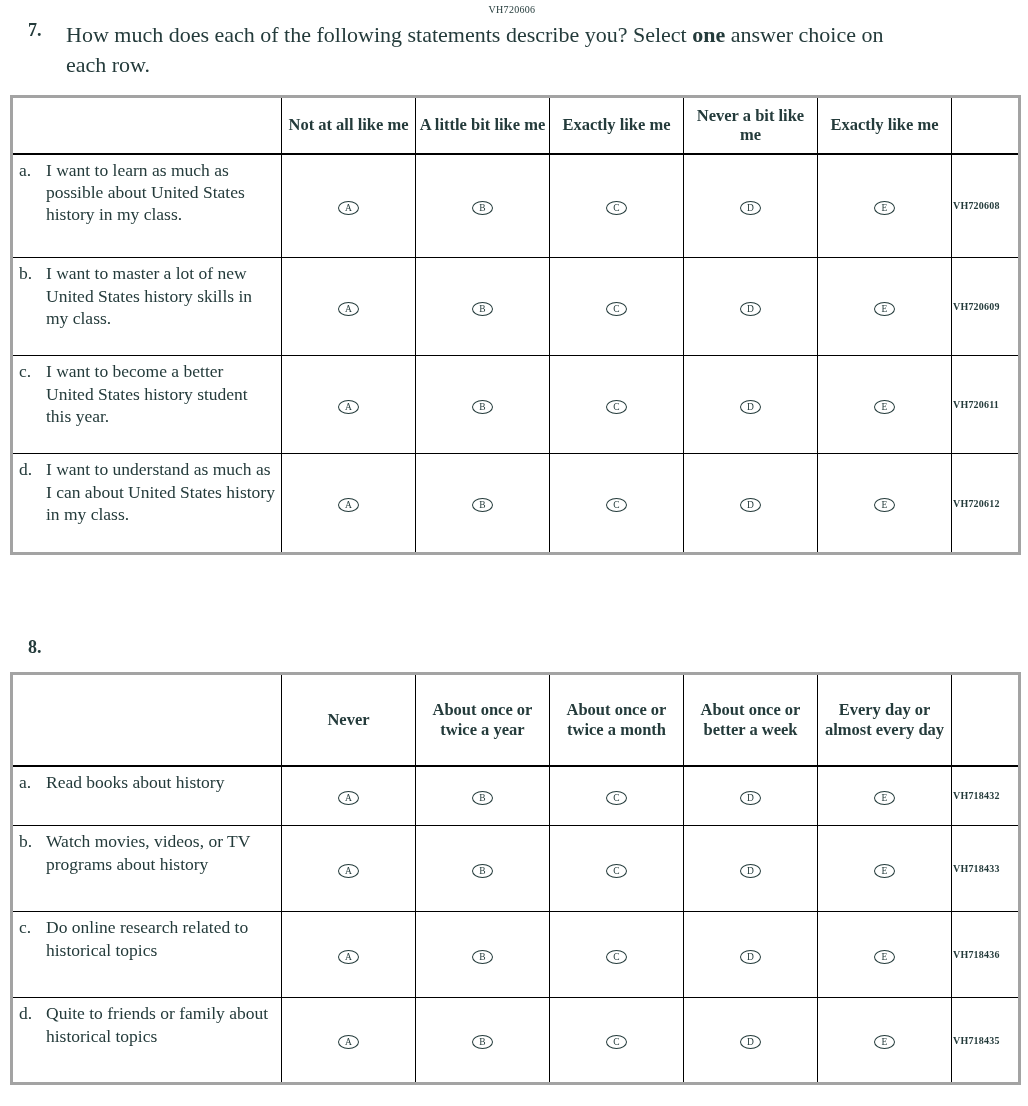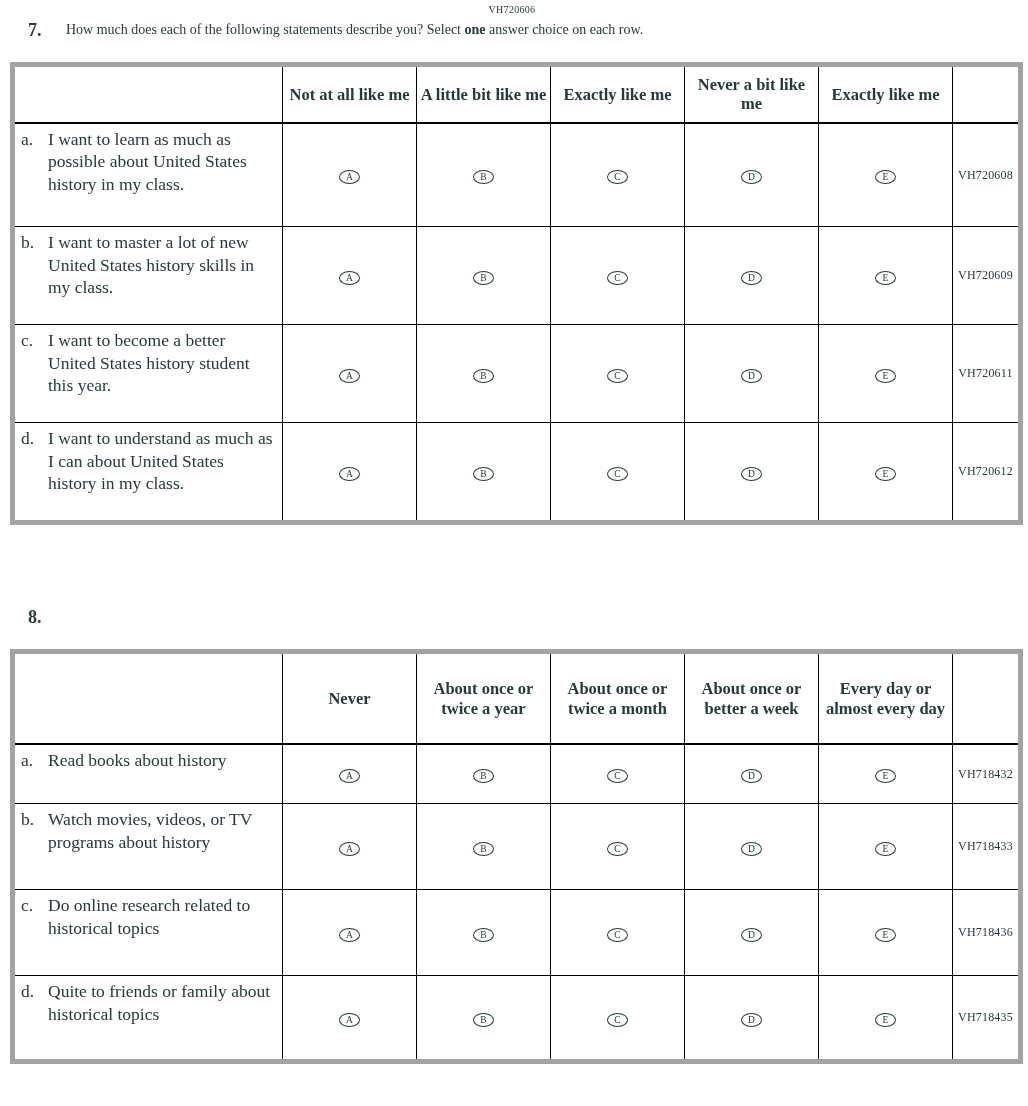--- a/index.html
+++ b/index.html
@@ -21,32 +21,32 @@
   }
 
   .qblock { display: flex; margin: 4px 0 0 18px; }
   .qnum {
     font-weight: bold;
     font-size: 18px;
     width: 38px;
     flex: none;
   }
   .qtext {
-    font-size: 14px;
+    font-size: 22px;
     line-height: 1.38;
     max-width: 852px;
   }
   .b { font-weight: bold; }
 
   table {
     border-collapse: collapse;
     table-layout: fixed;
     width: 1008px;
-    margin: 21px auto 0 auto;
-    border: 5px solid #a3a3a3;
+    margin: 14px auto 0 auto;
+    border: 3px solid #a3a3a3;
   }
   th, td { border: 1.5px solid #000; }
   thead th {
     font-size: 16.5px;
     font-weight: bold;
     text-align: center;
     vertical-align: middle;
     padding: 8px 2px;
     line-height: 1.18;
     border-bottom: 2px solid #000;
@@ -55,25 +55,26 @@
     vertical-align: top;
     padding: 4px 6px;
     font-size: 17.5px;
     line-height: 1.28;
   }
   .rowlab { display: flex; }
   .let { width: 27px; flex: none; }
   .txt { flex: 1; }
   td.opt { text-align: center; vertical-align: middle; }
   td.codecell {
-    font-size: 12px;
-    text-align: center;
+    font-size: 10px;
+    text-align: left;
     vertical-align: middle;
     padding: 0 1px;
     letter-spacing: 0.2px;
+    font-weight: bold;
   }
   .bubble {
     display: inline-block;
     width: 21px;
     height: 14px;
     border: 1.2px solid #243b3b;
     border-radius: 50%;
     font-size: 9.5px;
     line-height: 13px;
     text-align: center;

